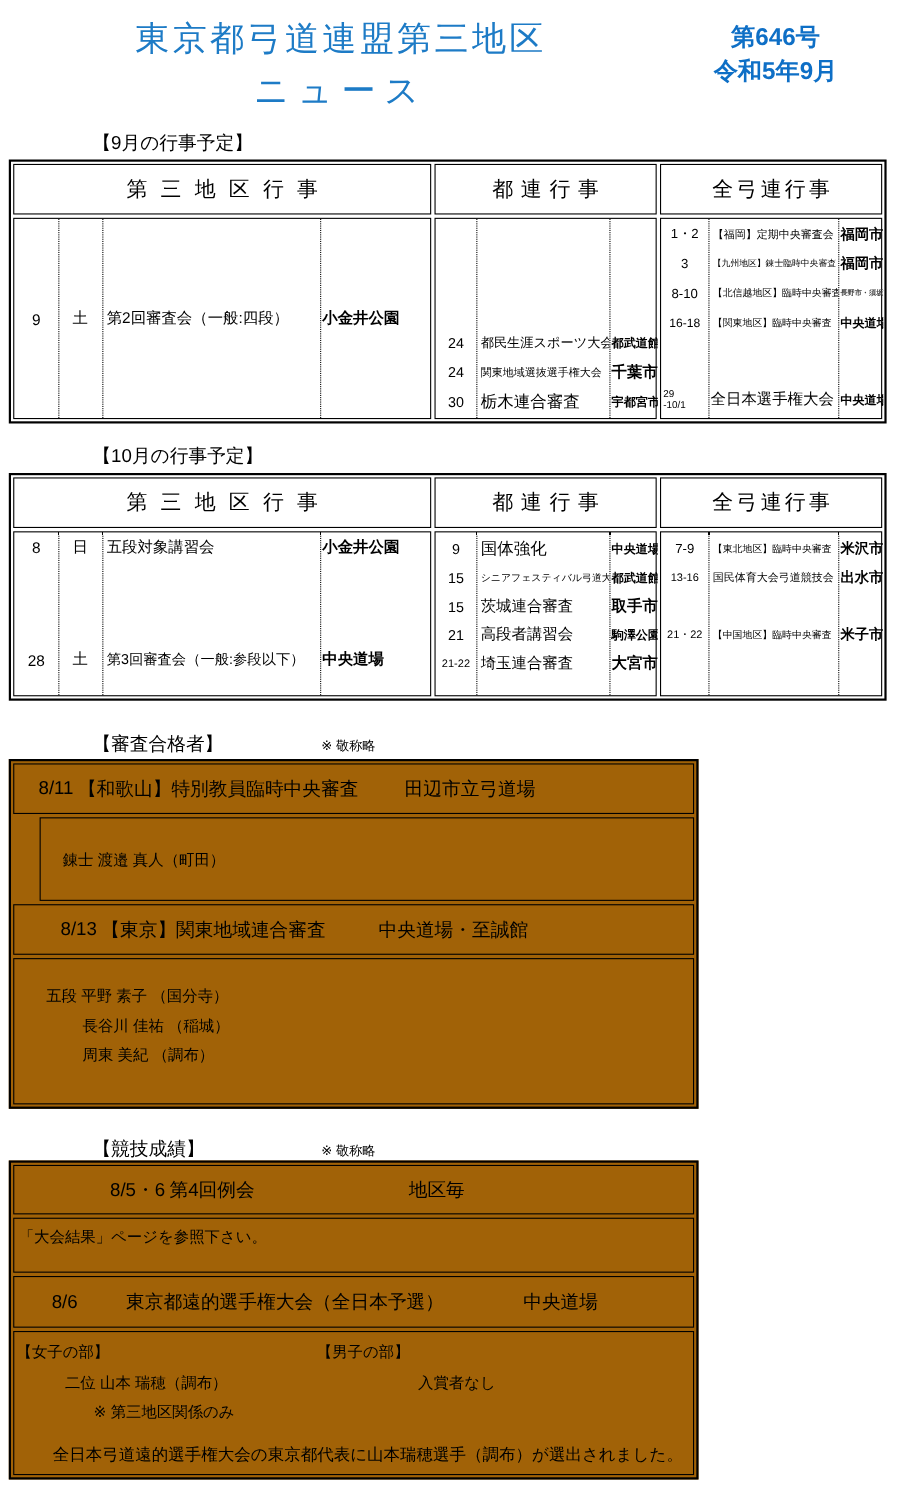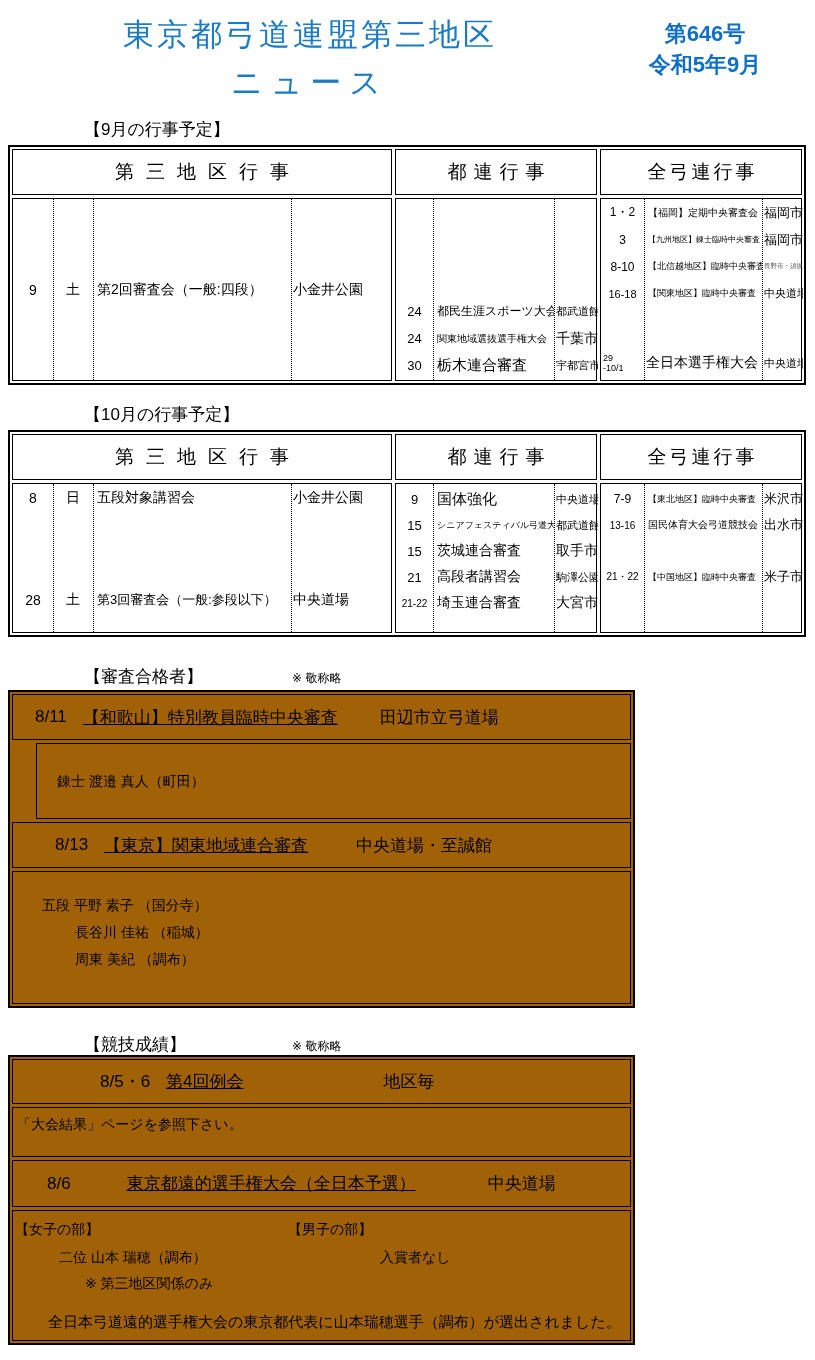--- a/index.html
+++ b/index.html
@@ -34,35 +34,35 @@
   .trow { display:flex; align-items:center; height:27px; flex-shrink:0; }
   .trow26 { height:26px; }
   .trow-last { height:34px; margin-top:auto; }
   .spacer26 { height:26px; flex-shrink:0; }
   .center-one { justify-content:center; }
   .bottom-stack { justify-content:flex-end; padding-bottom:1px; }
   .between { justify-content:space-between; padding:1px 0 19px 0; }
   .top-stack { padding-top:2px; }
   .cd { text-align:center; flex-shrink:0; white-space:nowrap; }
   .ce { flex-shrink:0; white-space:nowrap; padding-left:4px; overflow:hidden; }
-  .cl { flex-shrink:0; white-space:nowrap; padding-left:2px; overflow:hidden; }
+  .cl { flex-shrink:0; white-space:nowrap; padding-left:2px; overflow:hidden;font-weight:bold; }
   .date2 { line-height:1.15; text-align:left; padding-left:2px; }
   .fs6{font-size:6.5px;} .fs8{font-size:8px;} .fs9{font-size:9px;} .fs10{font-size:10px;}
   .fs11{font-size:11px;} .fs12{font-size:12px;} .fs13{font-size:13px;} .fs14{font-size:14px;}
   .fs15{font-size:15px;}
   .w-d1{width:40px;} .w-e1{width:198px;} .w-l1{width:96px;}
   .w-d2{width:37px;} .w-e2{width:121px;} .w-l2{width:44px;}
   .w-d3{width:43px;} .w-e3{width:118px;} .w-l3{width:41px;}
   
   .vbox { position:absolute; left:8px; width:627px; border:2px solid #000; padding:2px;
           display:flex; flex-direction:column; gap:3px; background:#a16207; }
   .vrow { border:1px solid #000; flex-shrink:0; }
   .vrow.grow { flex:1; }
   .ev-head { display:flex; align-items:center; font-size:17px; white-space:nowrap; }
-  .ev-head .name { margin-left:16px;text-decoration:underline; }
+  .ev-head .name { margin-left:4px; }
   .passer-line { font-size:14px; line-height:27px; white-space:nowrap; }
   .indent33 { margin-left:33px; }
   .rel { position:relative; }
   .abs { position:absolute; white-space:nowrap; }
 </style>
 </head>
 <body>
 
 <div class="masthead">
   <div class="m1" style="color: rgb(29, 123, 198);">東京都弓道連盟第三地区</div>

